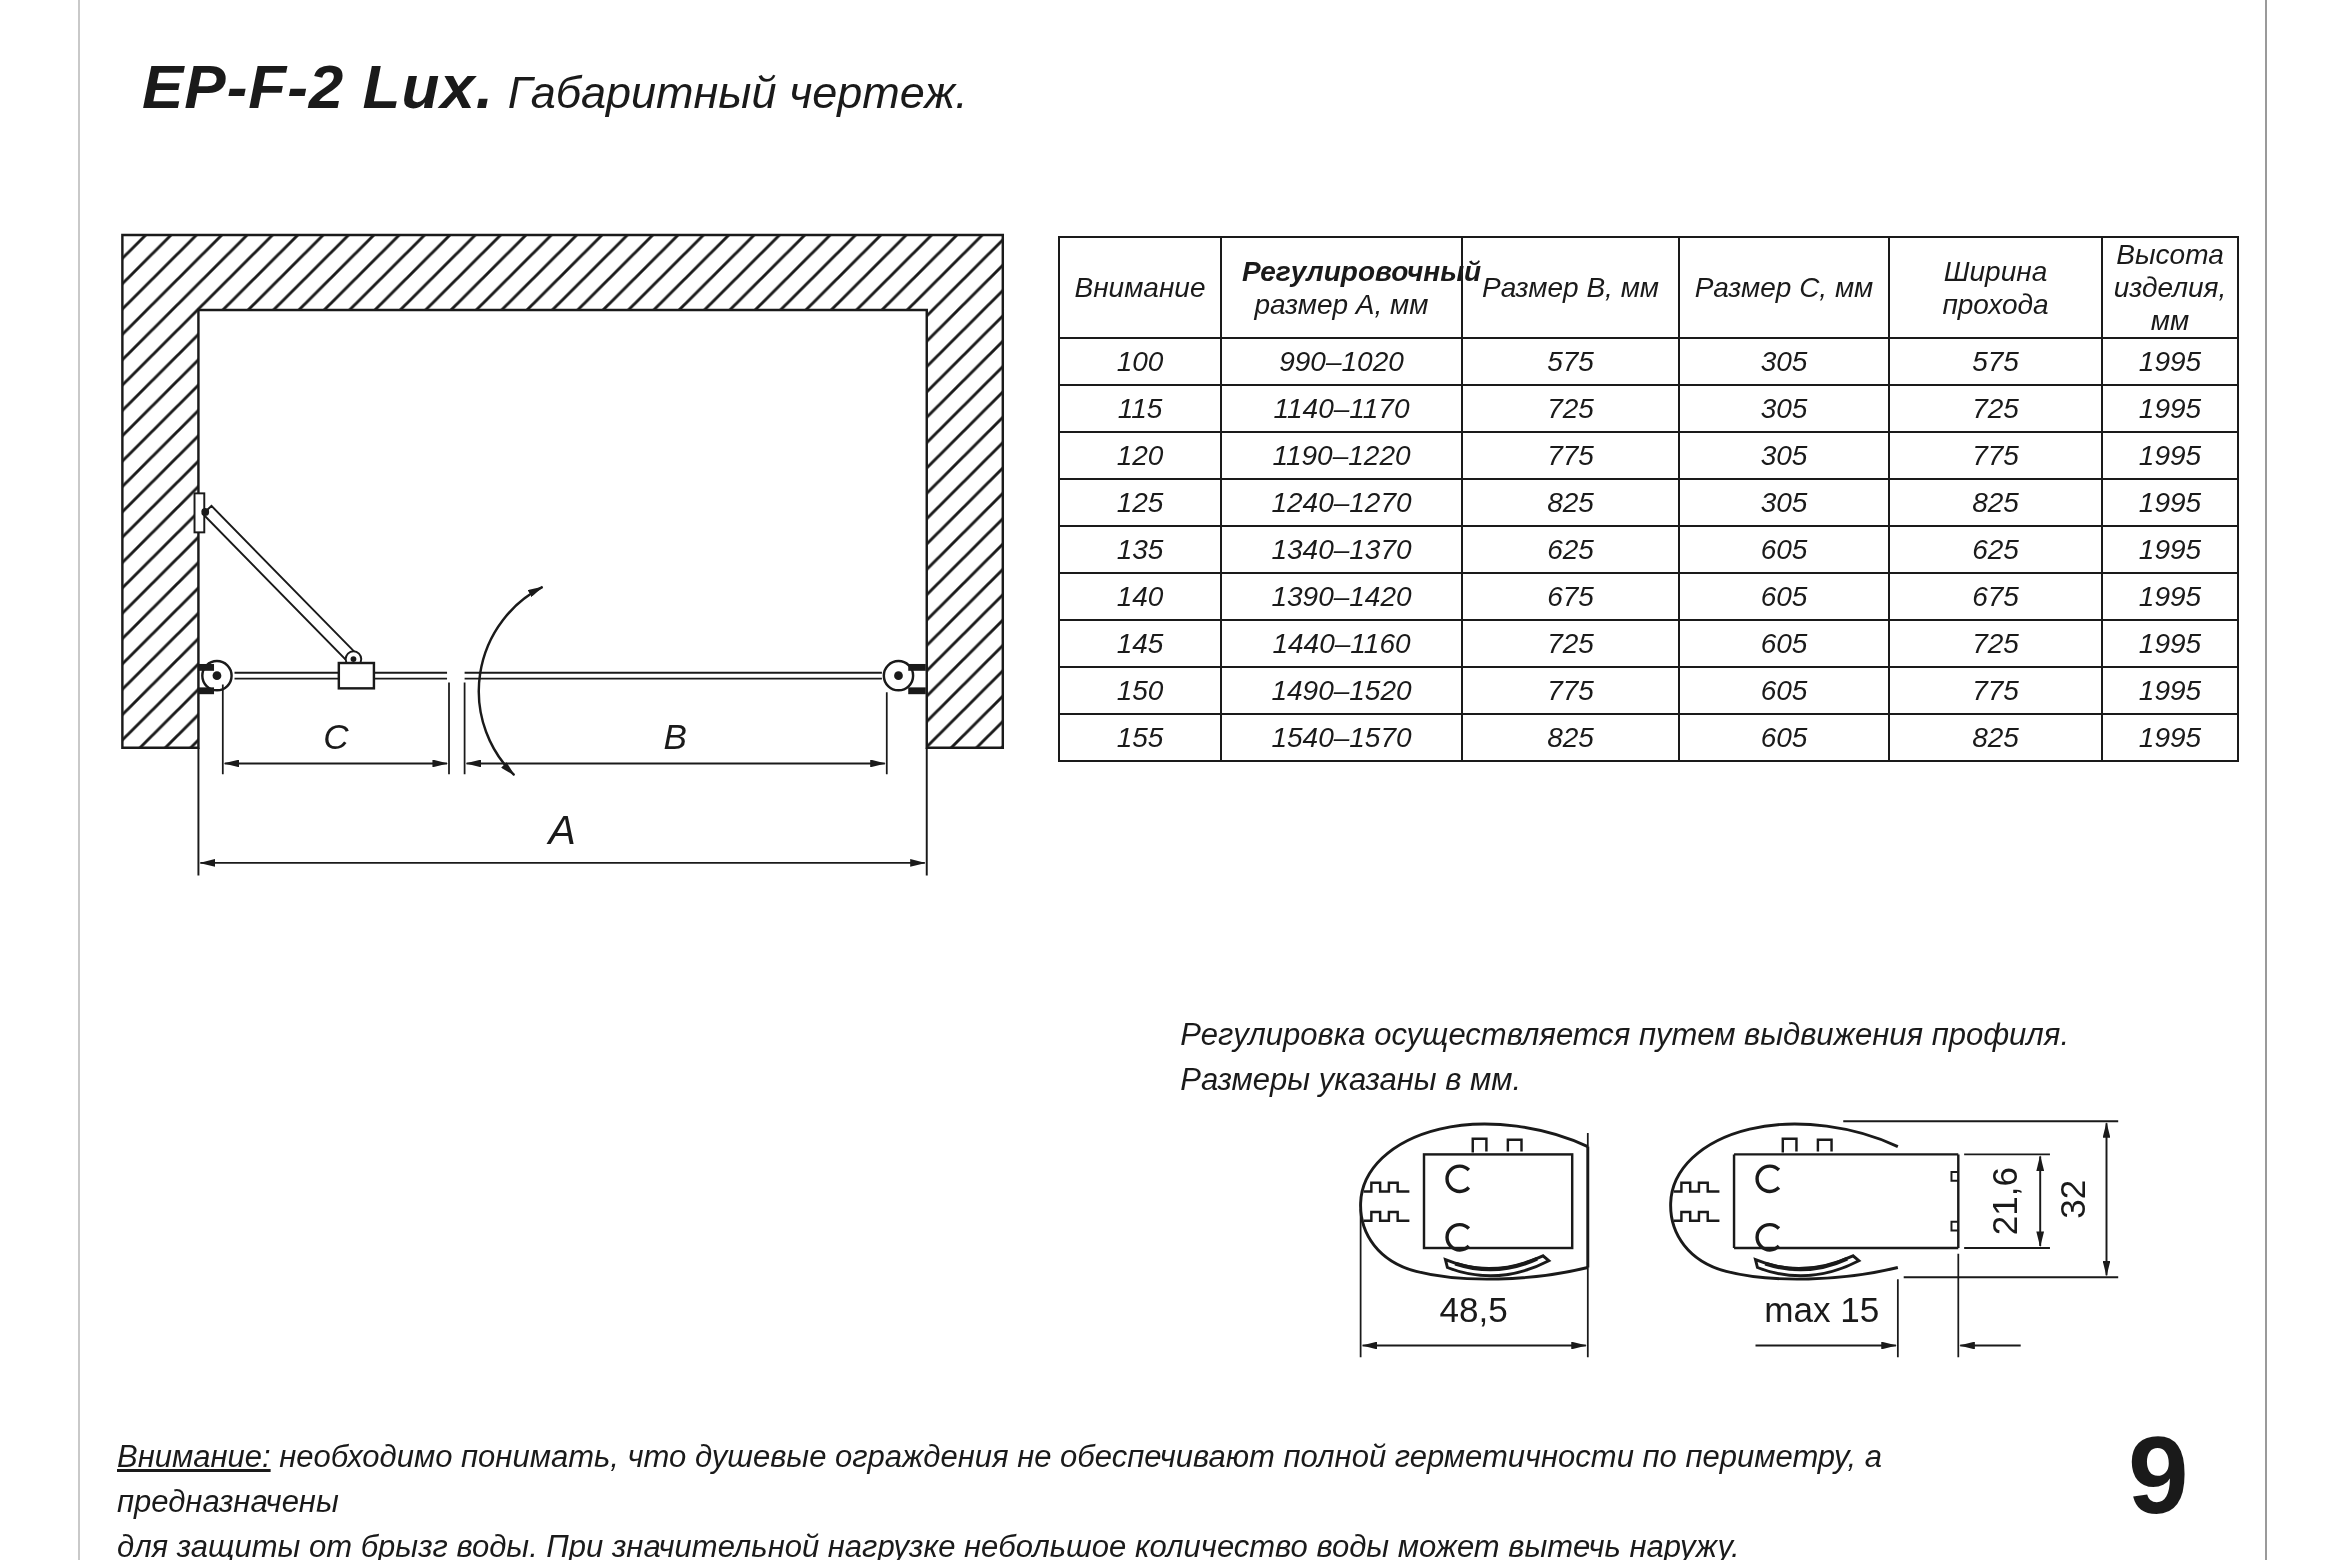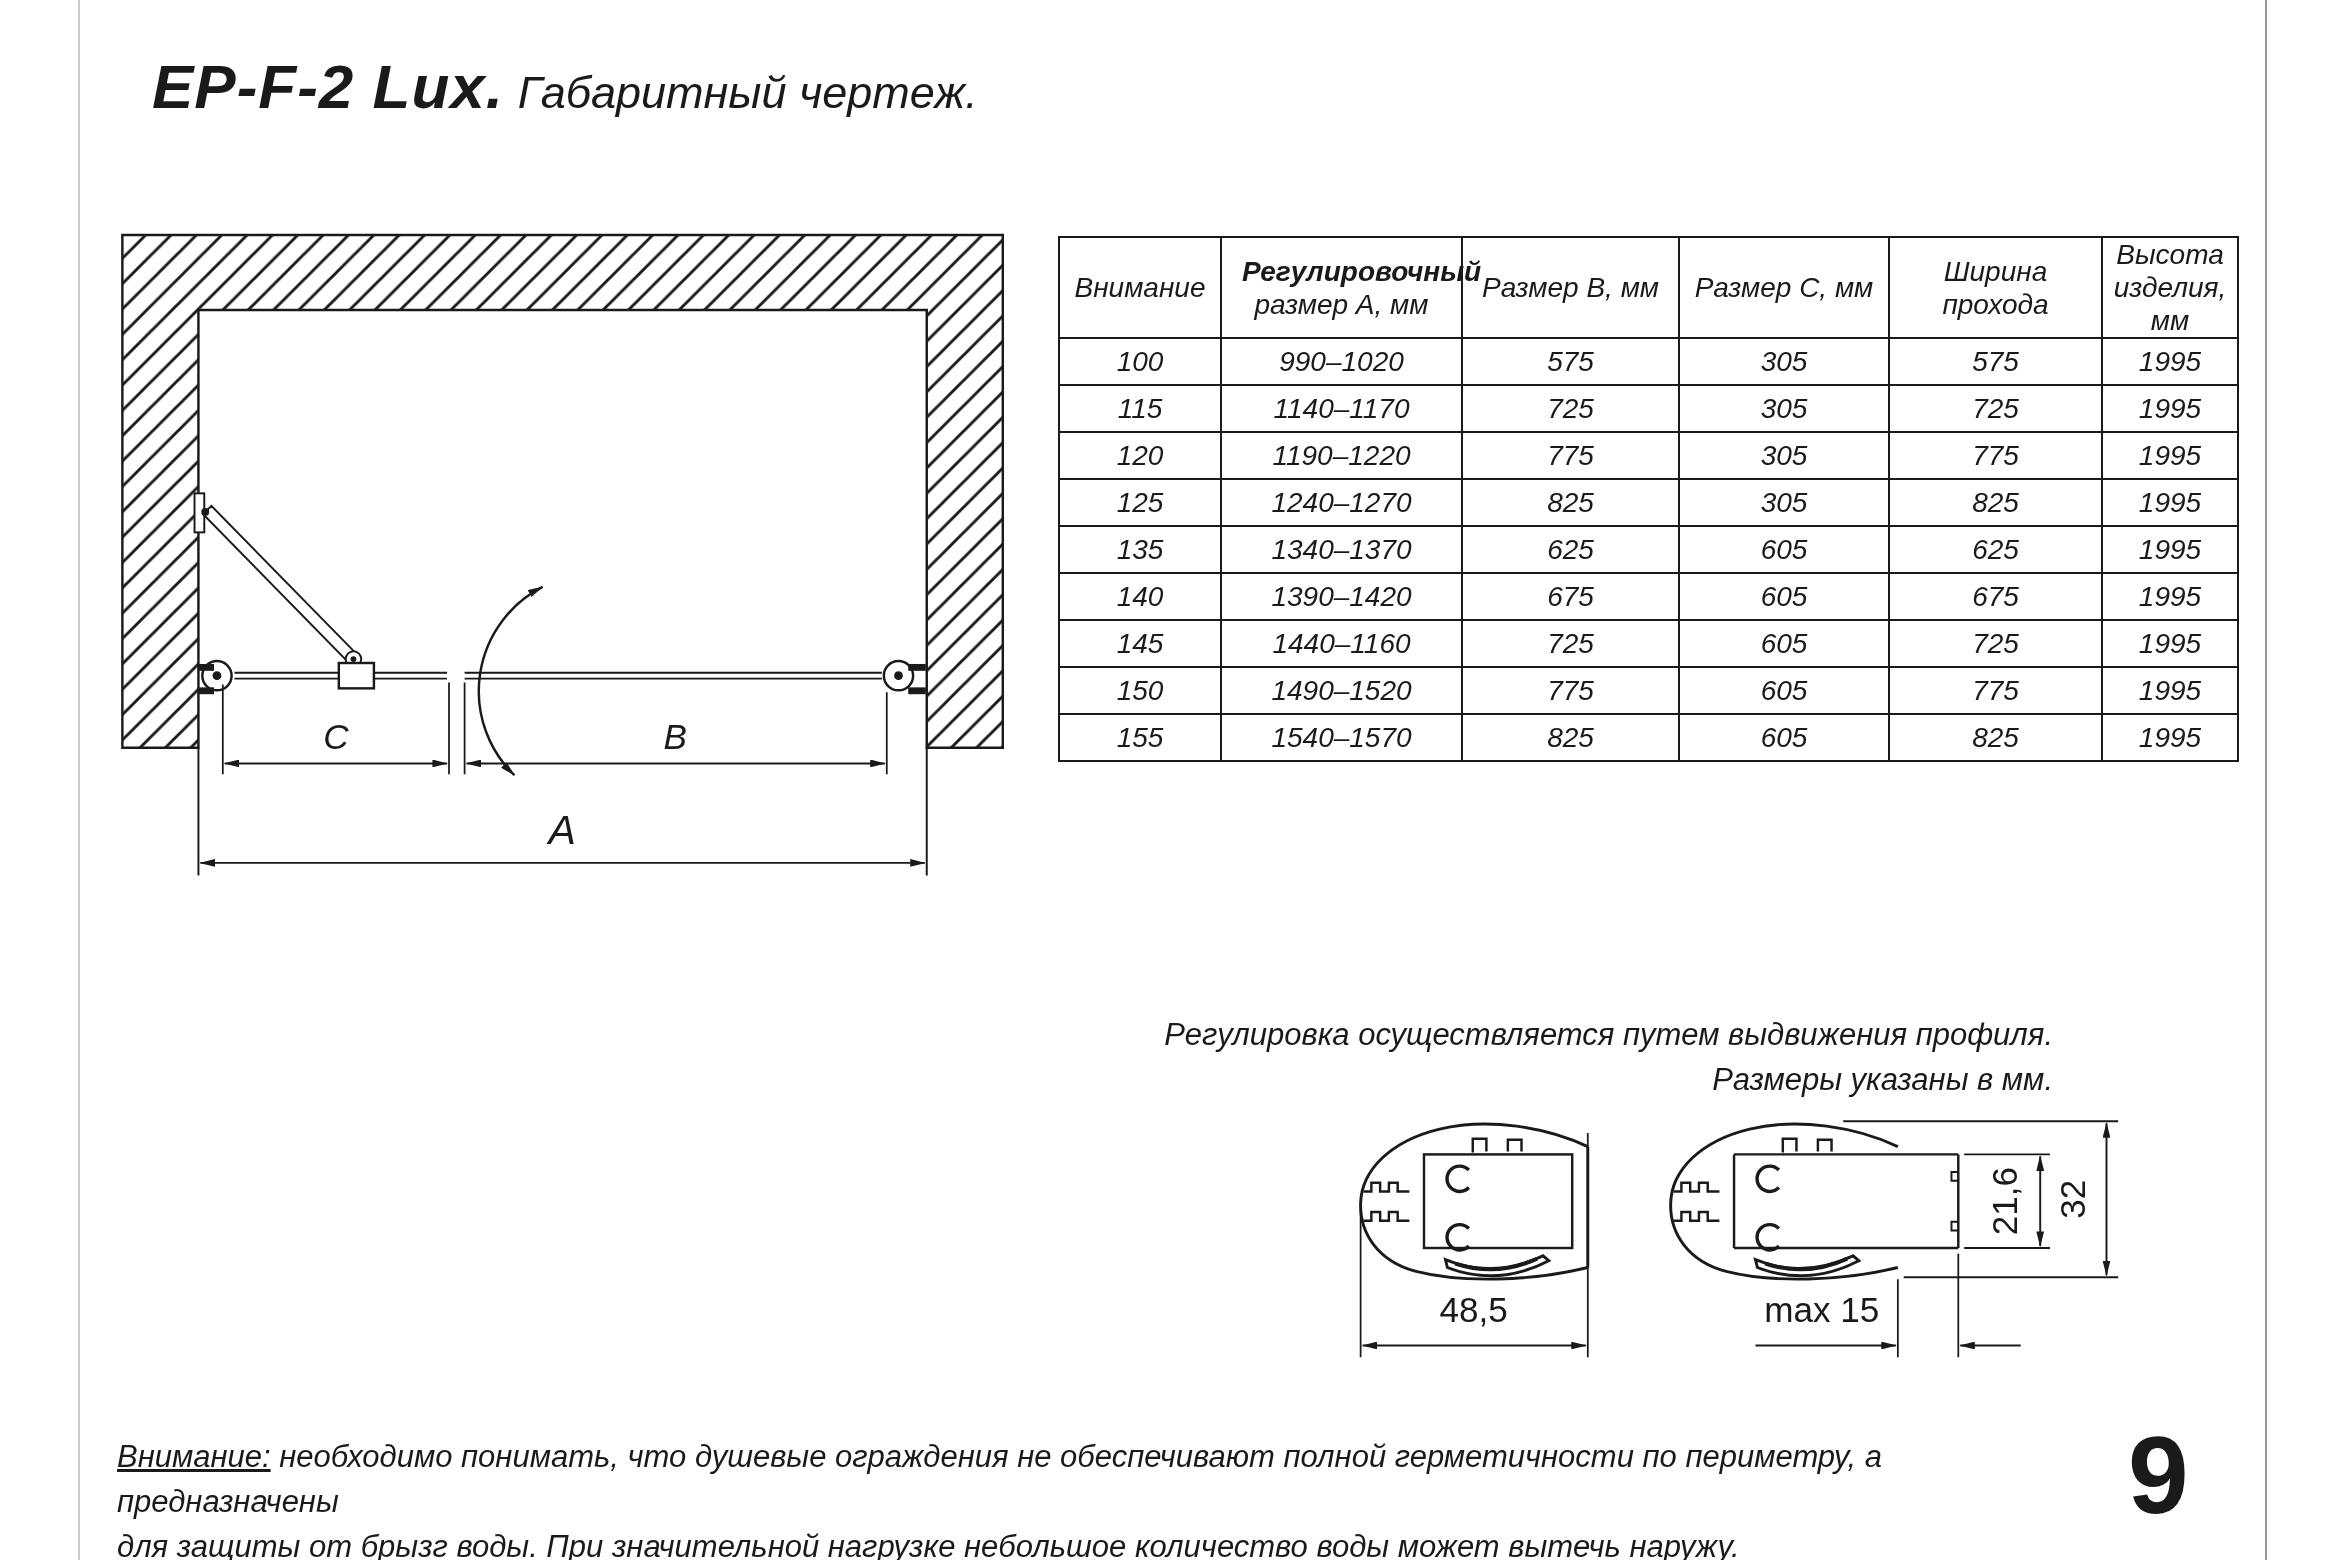--- a/index.html
+++ b/index.html
@@ -4,21 +4,21 @@
 <style>
   html,body{margin:0;padding:0;background:#e8e8e8;}
   #page{
     position:relative;width:2341px;height:1560px;background:#ffffff;
     font-family:"Liberation Sans",sans-serif;color:#1a1a1a;overflow:hidden;
   }
   .edge{position:absolute;top:0;bottom:0;width:2px;}
   #edge-left{left:78px;background:#c9c9c9;}
   #edge-right{left:2265px;background:#9a9a9a;}
 
-  #title{position:absolute;left:152px;top:51px;white-space:nowrap;}
+  #title{position:absolute;left:142px;top:51px;white-space:nowrap;}
   #title .model{font-size:62px;font-style:italic;font-weight:bold;letter-spacing:1px;}
   #title .sub{font-size:45px;font-style:italic;margin-left:13.7px;}
 
   svg text{fill:#1a1a1a;}
   .dimlabel{font-family:"Liberation Sans",sans-serif;font-style:italic;font-size:36px;}
   .dimlabel-lg{font-family:"Liberation Sans",sans-serif;font-style:italic;font-size:42px;}
   .dimnum{font-family:"Liberation Sans",sans-serif;font-size:36px;}
 
   #spec-table{
     position:absolute;left:1058px;top:236px;width:1177px;
@@ -27,21 +27,21 @@
   }
   #spec-table th,#spec-table td{
     border:2px solid #1a1a1a;text-align:center;vertical-align:middle;padding:0 3.9px;
   }
   #spec-table{border:2.9px solid #1a1a1a;}
   #spec-table thead th{height:94px;font-weight:normal;line-height:1.18;border-bottom:2.9px solid #1a1a1a;}
   #spec-table tbody td{height:45px;}
   #spec-table .hb{font-weight:bold;margin-left:16px;}
 
   #notes{
-    position:absolute;right:288px;top:1012px;text-align:right;
+    position:absolute;right:272px;top:1012px;
     font-style:italic;font-size:31px;line-height:45px;white-space:nowrap;
   }
   #warning{
     position:absolute;left:117px;top:1434px;width:1931px;
     font-style:italic;font-size:31px;line-height:45px;
   }
   #warning .wlabel{text-decoration:underline;}
   #page-number{
     position:absolute;left:2128px;top:1412px;font-size:109px;font-weight:bold;
   }

